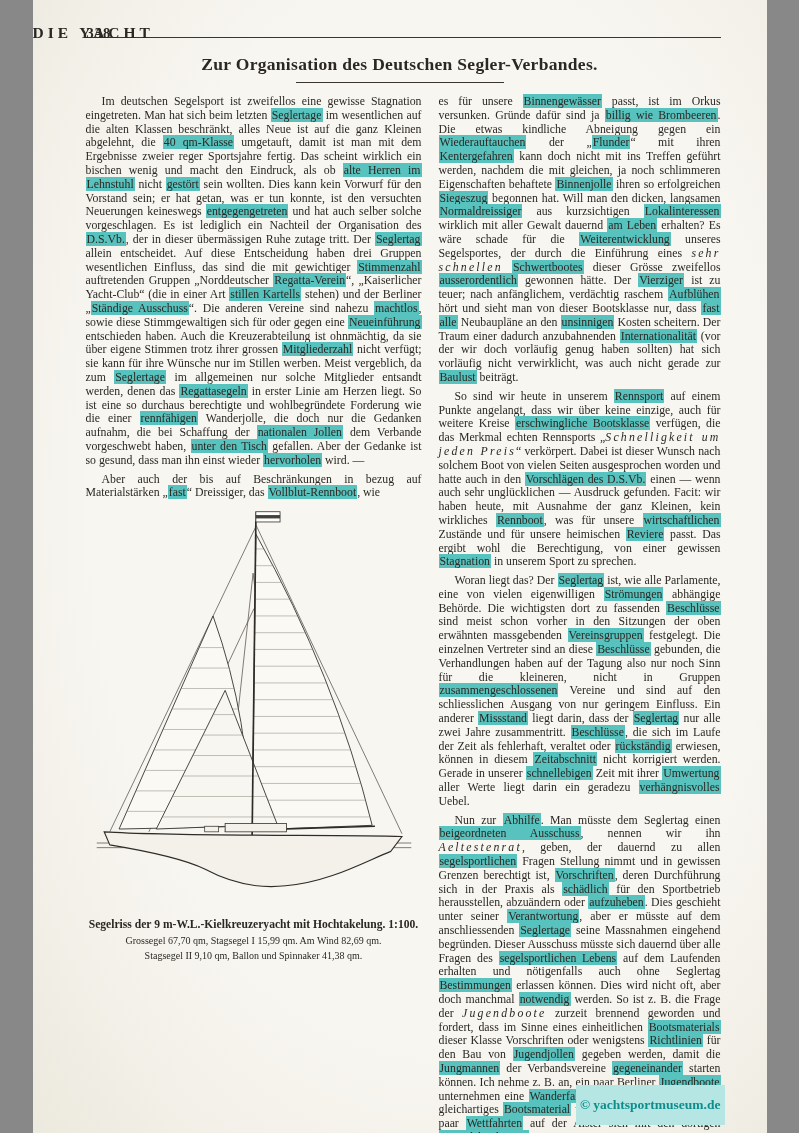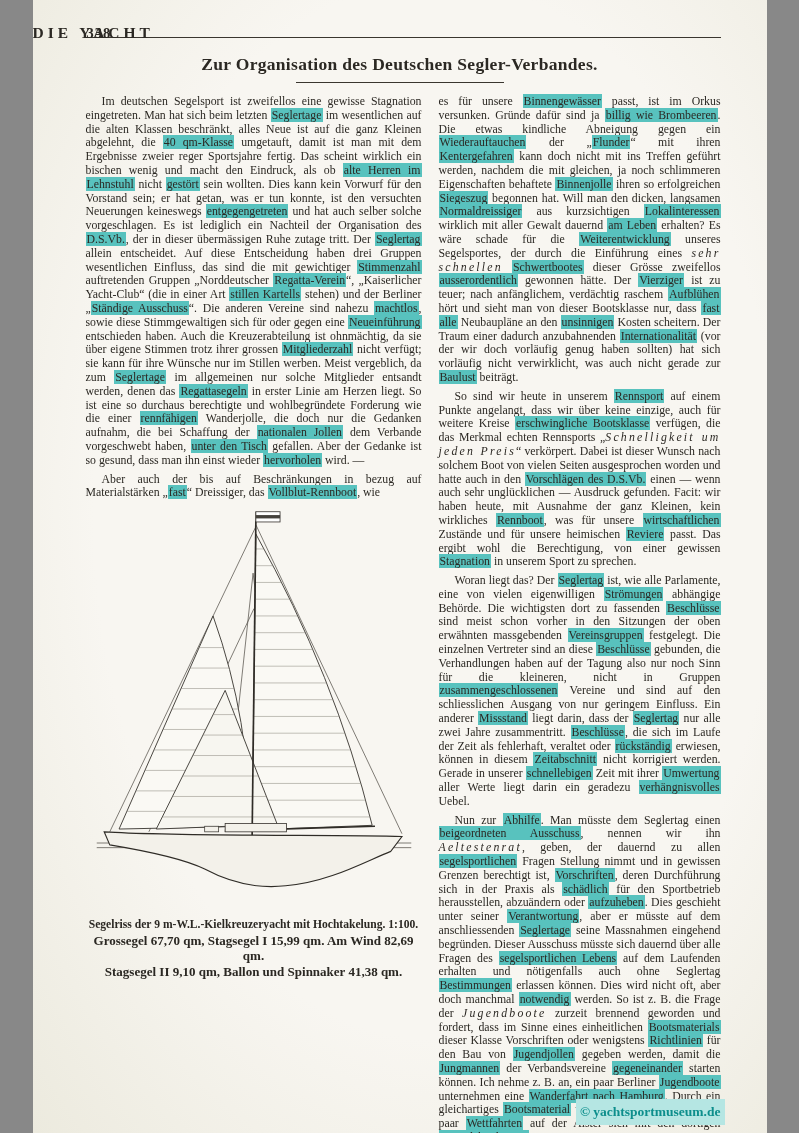--- a/index.html
+++ b/index.html
@@ -29,26 +29,26 @@
   .columns{display:flex;gap:17px;padding:0 46px 0 53px;}
   .col{width:342px;font-size:11.8px;line-height:13.8px;text-align:justify;hyphens:auto;}
   .para{margin:0 0 5px 0;text-indent:16px;}
   .para.noindent{text-indent:0;}
   .hl{background:var(--highlight);padding:0 1px;box-decoration-break:clone;-webkit-box-decoration-break:clone;}
   .sp{letter-spacing:2.2px;font-style:italic;}
   .figure-wrap{margin:8px 0 2px 0;text-align:center;}
   .figure-wrap svg{display:block;margin:0 auto;}
   .caption{margin-top:7px;text-align:center;line-height:15.5px;}
   .caption-title{font-size:11.6px;font-weight:bold;}
-  .caption-line{font-size:13px;font-weight:bold;}
+  .caption-line{font-size:10px;font-weight:normal;}
   .watermark{
     position:absolute;right:42px;bottom:8px;
     font-size:13.5px;font-weight:bold;
     color:var(--watermark-ink);background:var(--watermark-bg);
-    padding:5px 4px;
+    padding:12px 4px;
   }
 </style>
 </head>
 <body>
 
 <div class="page">
 
   <div class="page-head">
     <span class="page-number">338</span>
     <span class="masthead">DIE YACHT</span>

